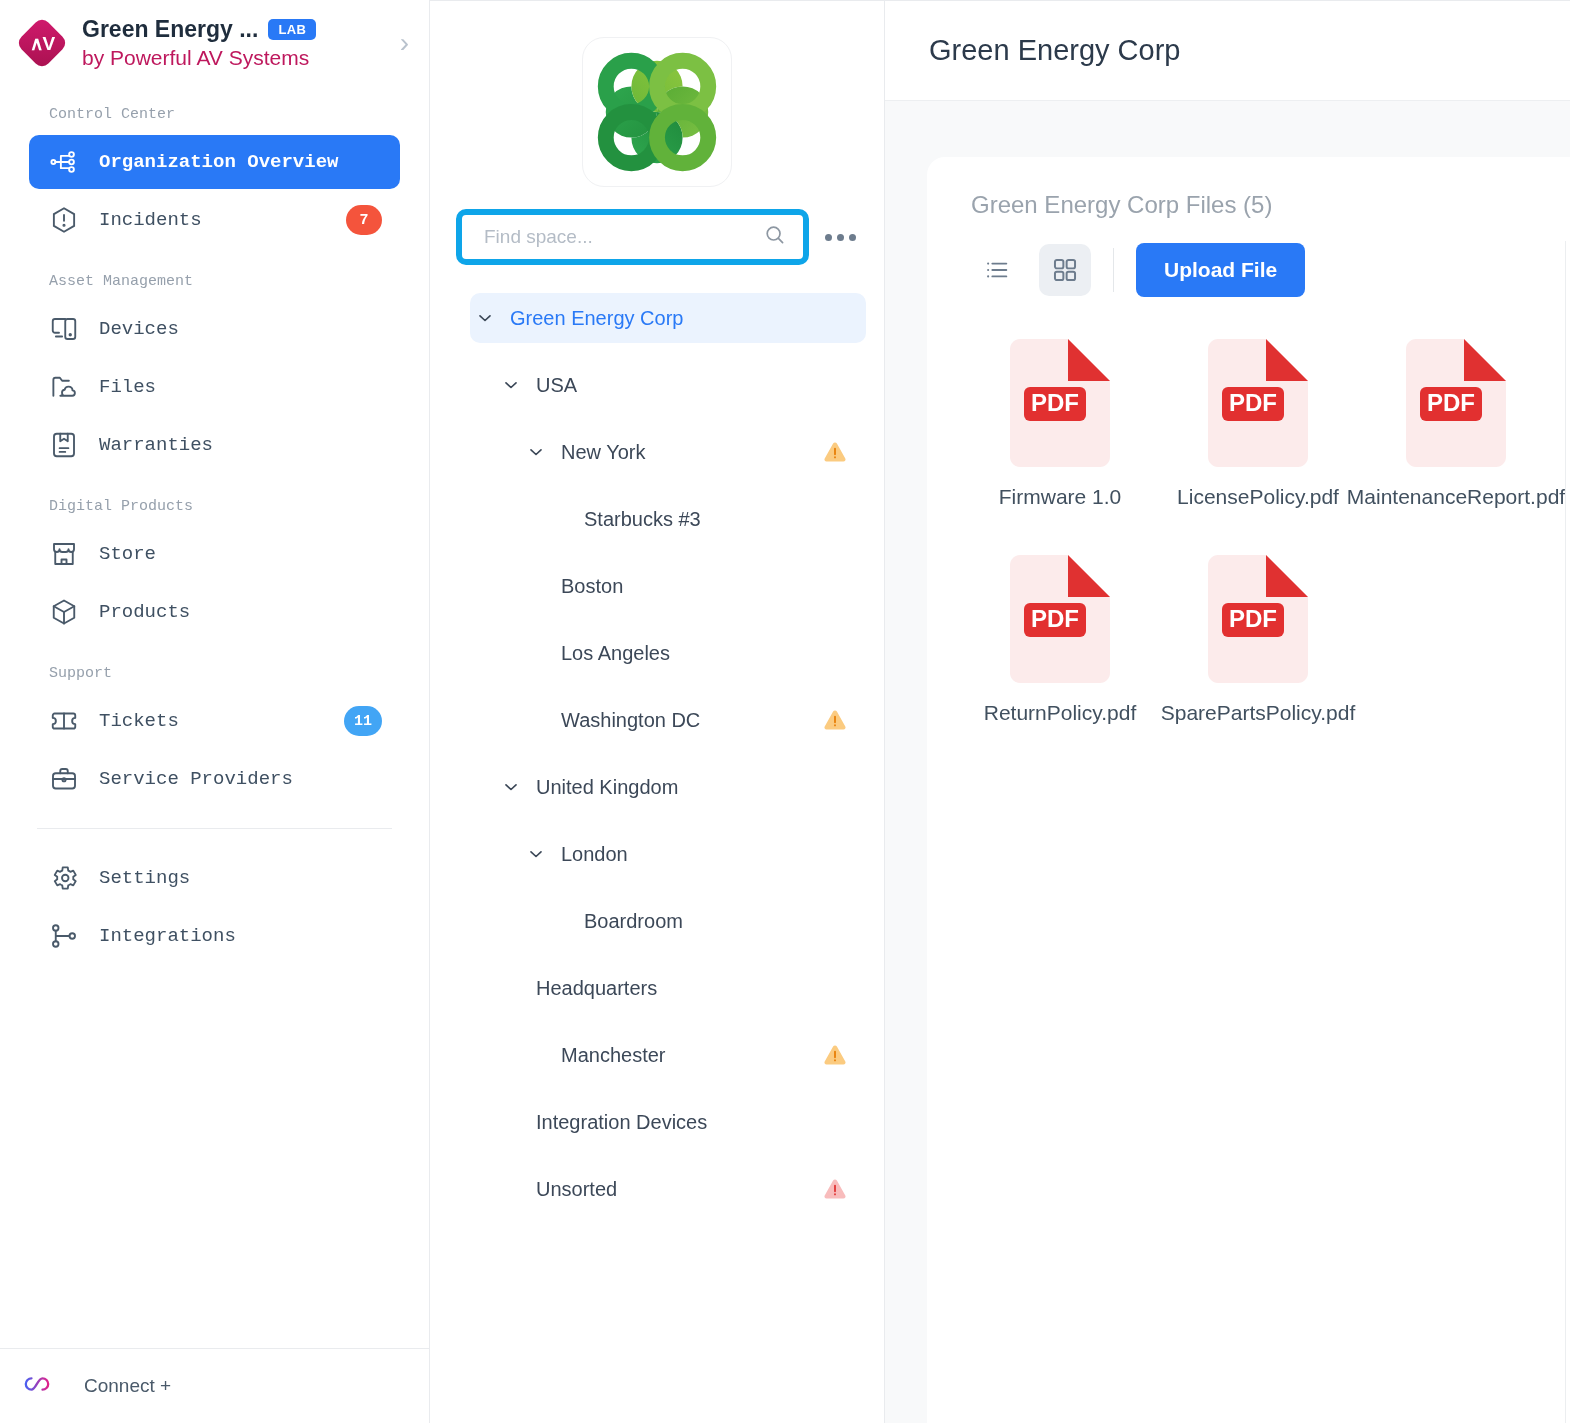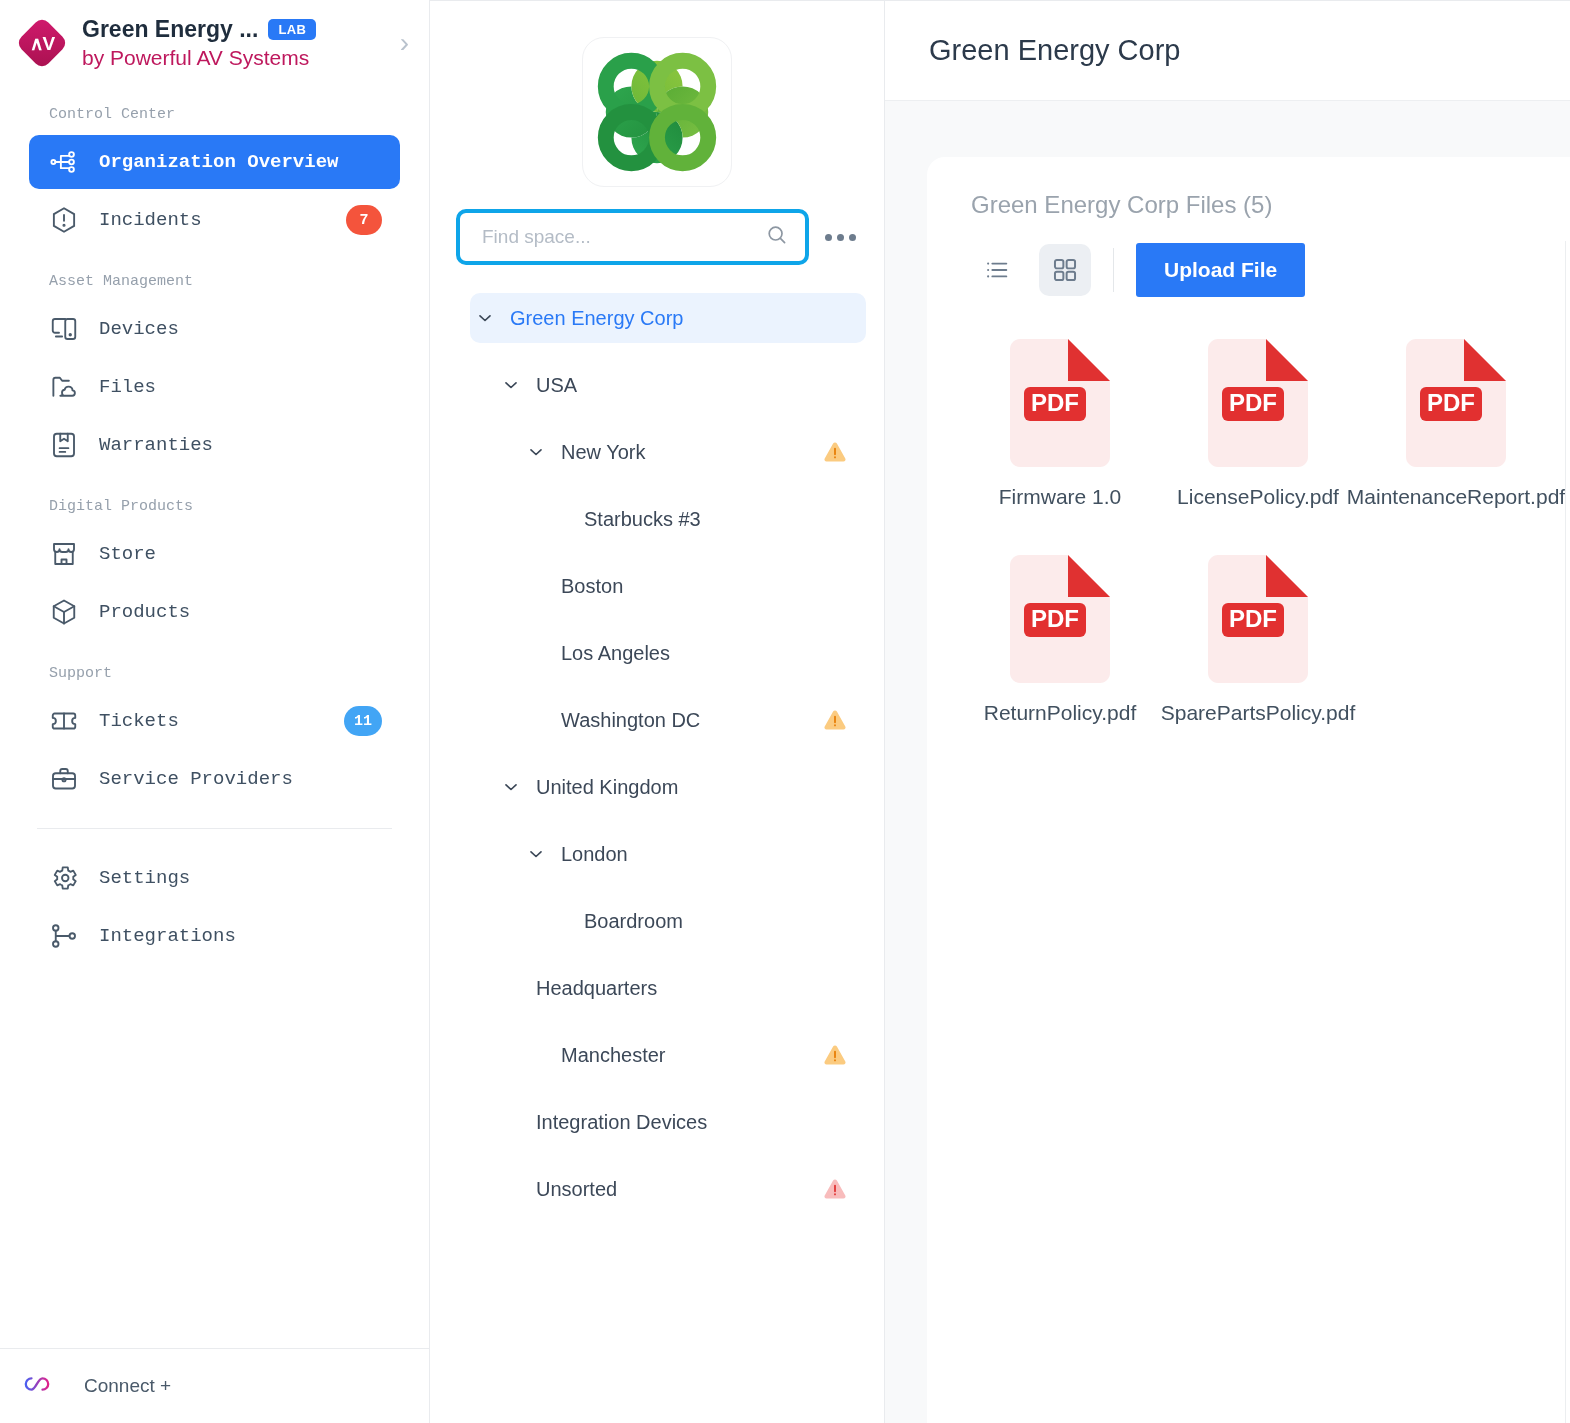--- a/index.html
+++ b/index.html
@@ -66,21 +66,21 @@
     border-right:1px solid #e9ebee; display:flex; flex-direction:column;
     border-top:1px solid #e9ebee; overflow:hidden;
   }
   .space-logo-wrap { display:flex; justify-content:center; padding: 36px 0 22px; }
   .space-logo {
     width:150px; height:150px; border-radius:22px; background:#fff;
     border:1px solid #f0f1f3; display:flex; align-items:center; justify-content:center;
   }
   .search-row { display:flex; align-items:center; padding: 0 24px 0 26px; gap: 12px; }
   .search-box {
-    flex:1; height:56px; border:4px solid #0ea5e9; border-radius:10px;
+    flex:1; height:56px; border:6px solid #0ea5e9; border-radius:10px;
     display:flex; align-items:center; padding: 0 16px 0 22px; background:#fff;
   }
   .search-box input {
     flex:1; border:none; outline:none; font-size:19px; color:#3f5062;
     font-family:"Liberation Sans", sans-serif; background:transparent;
   }
   .search-box input::placeholder { color:#b4bcc6; }
   .dots { display:flex; gap:5px; padding: 0 4px; cursor:pointer; }
   .dots i { width:7px; height:7px; border-radius:50%; background:#6d7c8d; display:block; }
 
@@ -109,21 +109,21 @@
     background:#fff; border-radius:18px;
   }
   .card-head { padding: 34px 0 0 44px; }
   .card-title { font-size:24px; color:#9aa3ad; font-weight:400; }
   .toolbar { display:flex; align-items:center; gap:16px; margin-top:24px; }
   .view-btn { width:52px; height:52px; border-radius:10px; display:flex; align-items:center;
               justify-content:center; cursor:pointer; }
   .view-btn.active { background:#eceff3; }
   .vsep { width:1px; height:44px; background:#e4e7ea; margin: 0 6px; }
   .upload-btn {
-    background:#2979f6; color:#fff; border:none; border-radius:3px;
+    background:#2979f6; color:#fff; border:none; border-radius:8px;
     height:54px; padding: 0 28px; font-size:21px; font-weight:600; cursor:pointer;
     font-family:"Liberation Sans", sans-serif;
   }
 
   .files-grid { display:flex; flex-wrap:wrap; padding: 42px 0 0 34px; width: 660px; }
   .file-cell { width:198px; display:flex; flex-direction:column; align-items:center;
                margin-bottom: 44px; cursor:pointer; }
   .pdf-ico { width:100px; height:128px; position:relative; }
   .fname { margin-top:16px; font-size:21px; color:#41505f; text-align:center;
            line-height:1.35; white-space:nowrap; }

